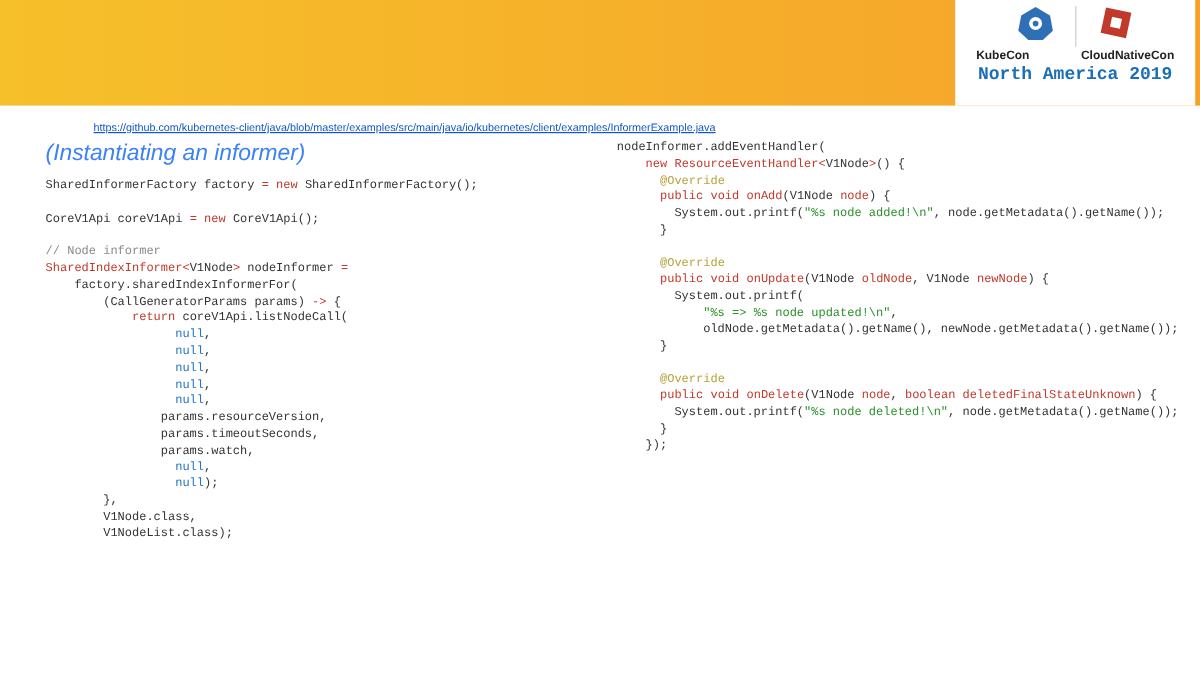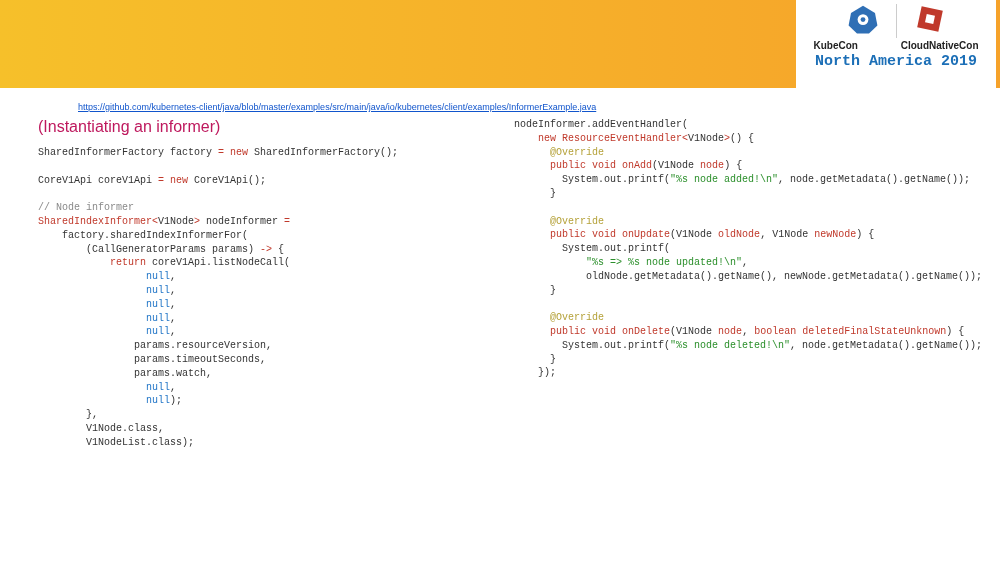--- a/index.html
+++ b/index.html
@@ -78,22 +78,23 @@
     margin-bottom: 6px;
     cursor: pointer;
     padding-left: 40px;
   }
   .columns {
     display: flex;
     gap: 28px;
   }
   .col { flex: 1; min-width: 0; }
   .section-heading {
-    font-size: 16px;
-    color: #be185d;
+    font-style: italic;
+    font-size: 19px;
+    color: #3b82f6;
     margin: 0 0 10px 0;
   }
   pre.code {
     font-family: Menlo, Consolas, "Courier New", monospace;
     font-size: 10px;
     line-height: 1.38;
     white-space: pre;
     color: #333;
     margin: 0;
   }

